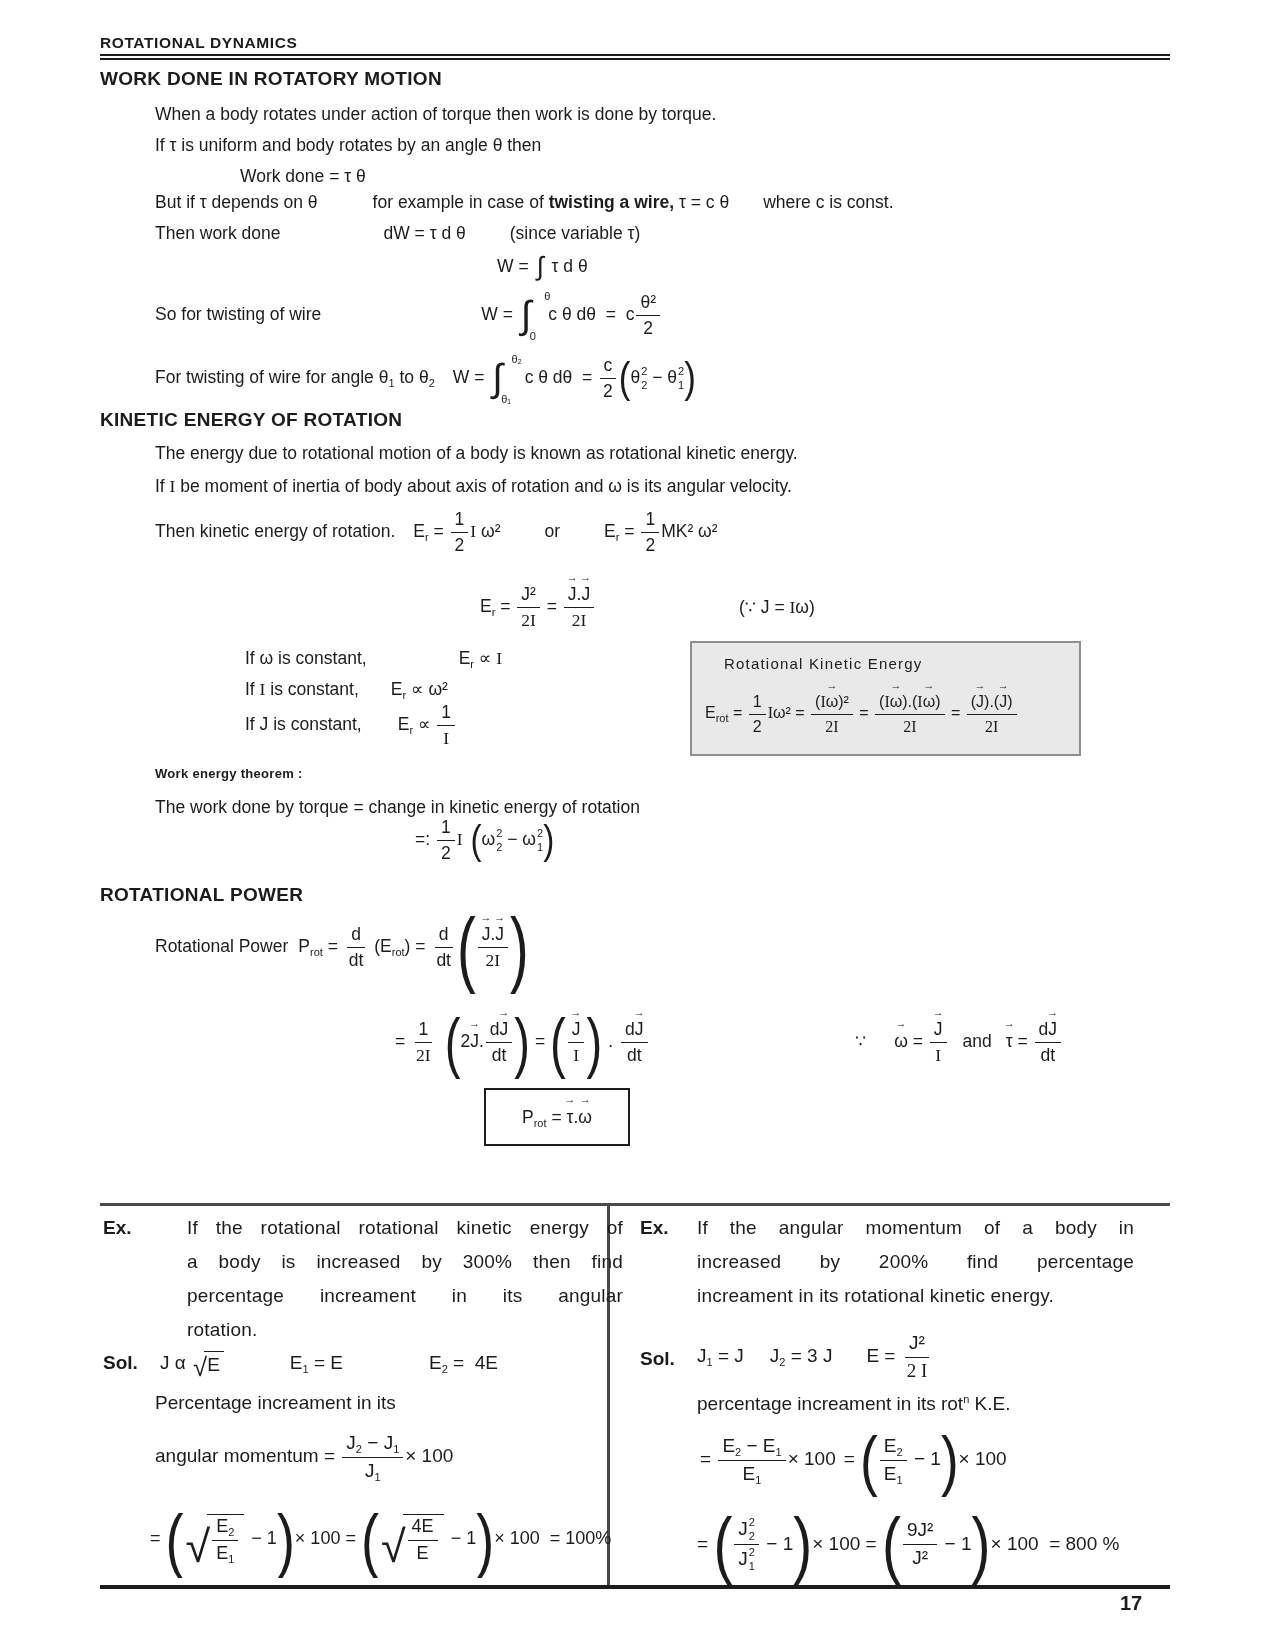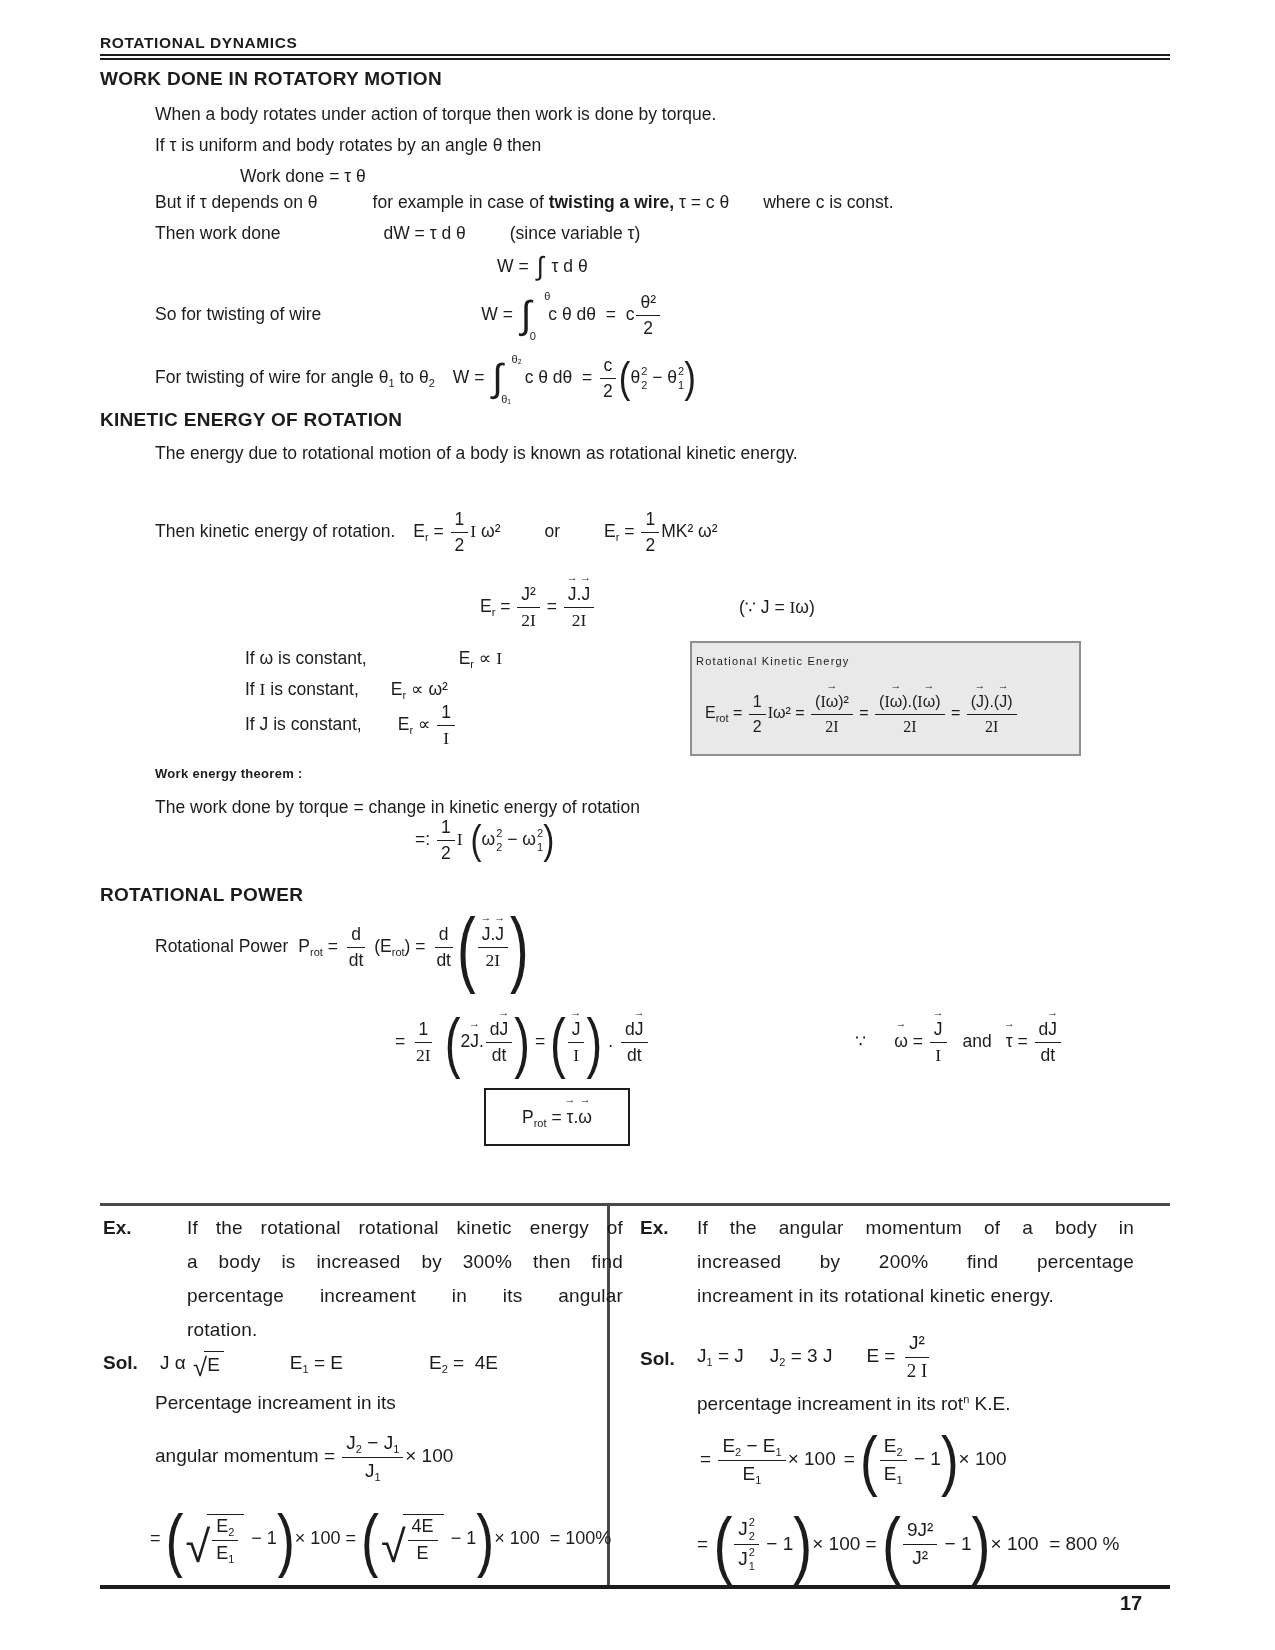--- a/index.html
+++ b/index.html
@@ -37,21 +37,21 @@
   .int .id{position:absolute;bottom:-9px;left:9px;font-size:11px;white-space:nowrap;}
   .vec{position:relative;display:inline-block;}
   .vec .ar{position:absolute;top:-12px;left:50%;transform:translateX(-50%);
            font-size:11px;line-height:1;}
   .bp{display:inline-block;vertical-align:middle;line-height:0;font-weight:300;}
   .sqrt{display:inline-flex;align-items:flex-end;vertical-align:middle;margin:0 2px;}
   .sqrt .rad{line-height:0.78;display:inline-block;margin-right:-3px;}
   .sqrt .sqc{display:inline-block;border-top:1.8px solid #1c1c1c;padding:1px 4px 0 3px;}
 
   .box-gray{position:absolute;background:#e9e9e9;border:2px solid #8f8f8f;}
-  .box-gray .bg-title{position:absolute;left:4px;top:12px;font-size:11px;letter-spacing:1.2px;}
+  .box-gray .bg-title{position:absolute;left:32px;top:12px;font-size:15px;letter-spacing:1.2px;}
   .box-plain{position:absolute;background:#fff;border:2px solid #1c1c1c;
              display:flex;align-items:center;justify-content:center;}
   .ex-label{position:absolute;font-size:19px;font-weight:bold;}
   .ex-text{position:absolute;font-size:19px;line-height:34px;letter-spacing:0.2px;}
   .ex-text .jline{text-align:justify;text-align-last:justify;}
   .p19{font-size:19px;}
 </style>
 </head>
 <body>
 
@@ -75,20 +75,23 @@
     </div>
   <div class="row" style="left:155px;top:286px;height:58px;">
       <span class="fm"><span class="tx">So for twisting of wire</span><span class="gap" style="width: 160px;"></span><span class="tx">W = </span><span class="int lim"><span class="ig">∫</span><span class="iu">θ</span><span class="id">0</span></span><span class="tx">c θ dθ  =  c</span><span class="frac"><span class="num"><span class="tx">θ²</span></span><span class="den"><span class="tx">2</span></span></span></span>
     </div>
   <div class="row" style="left:155px;top:352px;height:52px;">
       <span class="fm"><span class="tx">For twisting of wire for angle </span><span class="tx">θ</span><sub>1</sub><span class="tx"> to </span><span class="tx">θ</span><sub>2</sub><span class="gap" style="width: 18px;"></span><span class="tx">W = </span><span class="int lim"><span class="ig">∫</span><span class="iu">θ₂</span><span class="id">θ₁</span></span><span class="tx"> c θ dθ  = </span><span class="frac"><span class="num"><span class="tx">c</span></span><span class="den"><span class="tx">2</span></span></span><span class="bp" style="font-size: 2em; transform: scaleY(1.2);">(</span><span class="tx">θ</span><span class="stack"><span>2</span><span>2</span></span><span class="tx"> − </span><span class="tx">θ</span><span class="stack"><span>2</span><span>1</span></span><span class="bp" style="font-size: 2em; transform: scaleY(1.2);">)</span></span>
     </div>
 
   <div class="h1" style="left:100px;top:409px;">KINETIC ENERGY OF ROTATION</div>
   <div class="p" style="left:155px;top:443px;">The energy due to rotational motion of a body is known as rotational kinetic energy.</div>
+  <div class="row" style="left:155px;top:474px;height:24px;">
+      <span class="fm"><span class="tx">If </span><span class="tx serif">I</span><span class="tx"> be moment of inertia of body about axis of rotation and ω is its angular velocity.</span></span>
+    </div>
   <div class="row" style="left:155px;top:505px;height:55px;">
       <span class="fm"><span class="tx">Then kinetic energy of rotation.</span><span class="gap" style="width: 18px;"></span><span class="tx">E</span><sub>r</sub><span class="tx"> = </span><span class="frac"><span class="num"><span class="tx">1</span></span><span class="den"><span class="tx">2</span></span></span><span class="tx serif">I</span><span class="tx"> ω²</span><span class="gap" style="width: 44px;"></span><span class="tx">or</span><span class="gap" style="width: 44px;"></span><span class="tx">E</span><sub>r</sub><span class="tx"> = </span><span class="frac"><span class="num"><span class="tx">1</span></span><span class="den"><span class="tx">2</span></span></span><span class="tx">MK² ω²</span></span>
     </div>
   <div class="row" style="left:480px;top:578px;height:58px;">
       <span class="fm"><span class="tx">E</span><sub>r</sub><span class="tx"> = </span><span class="frac"><span class="num"><span class="tx">J²</span></span><span class="den"><span class="tx serif">2I</span></span></span><span class="tx"> = </span><span class="frac"><span class="num"><span class="vec">J<span class="ar">→</span></span><span class="tx">.</span><span class="vec">J<span class="ar">→</span></span></span><span class="den"><span class="tx serif">2I</span></span></span></span>
     </div>
   <div class="row" style="left:739px;top:578px;height:58px;">
       <span class="fm"><span class="tx">(∵ J = </span><span class="tx serif">I</span><span class="tx">ω)</span></span>
     </div>
   <div class="row" style="left:245px;top:643px;height:30px;">

